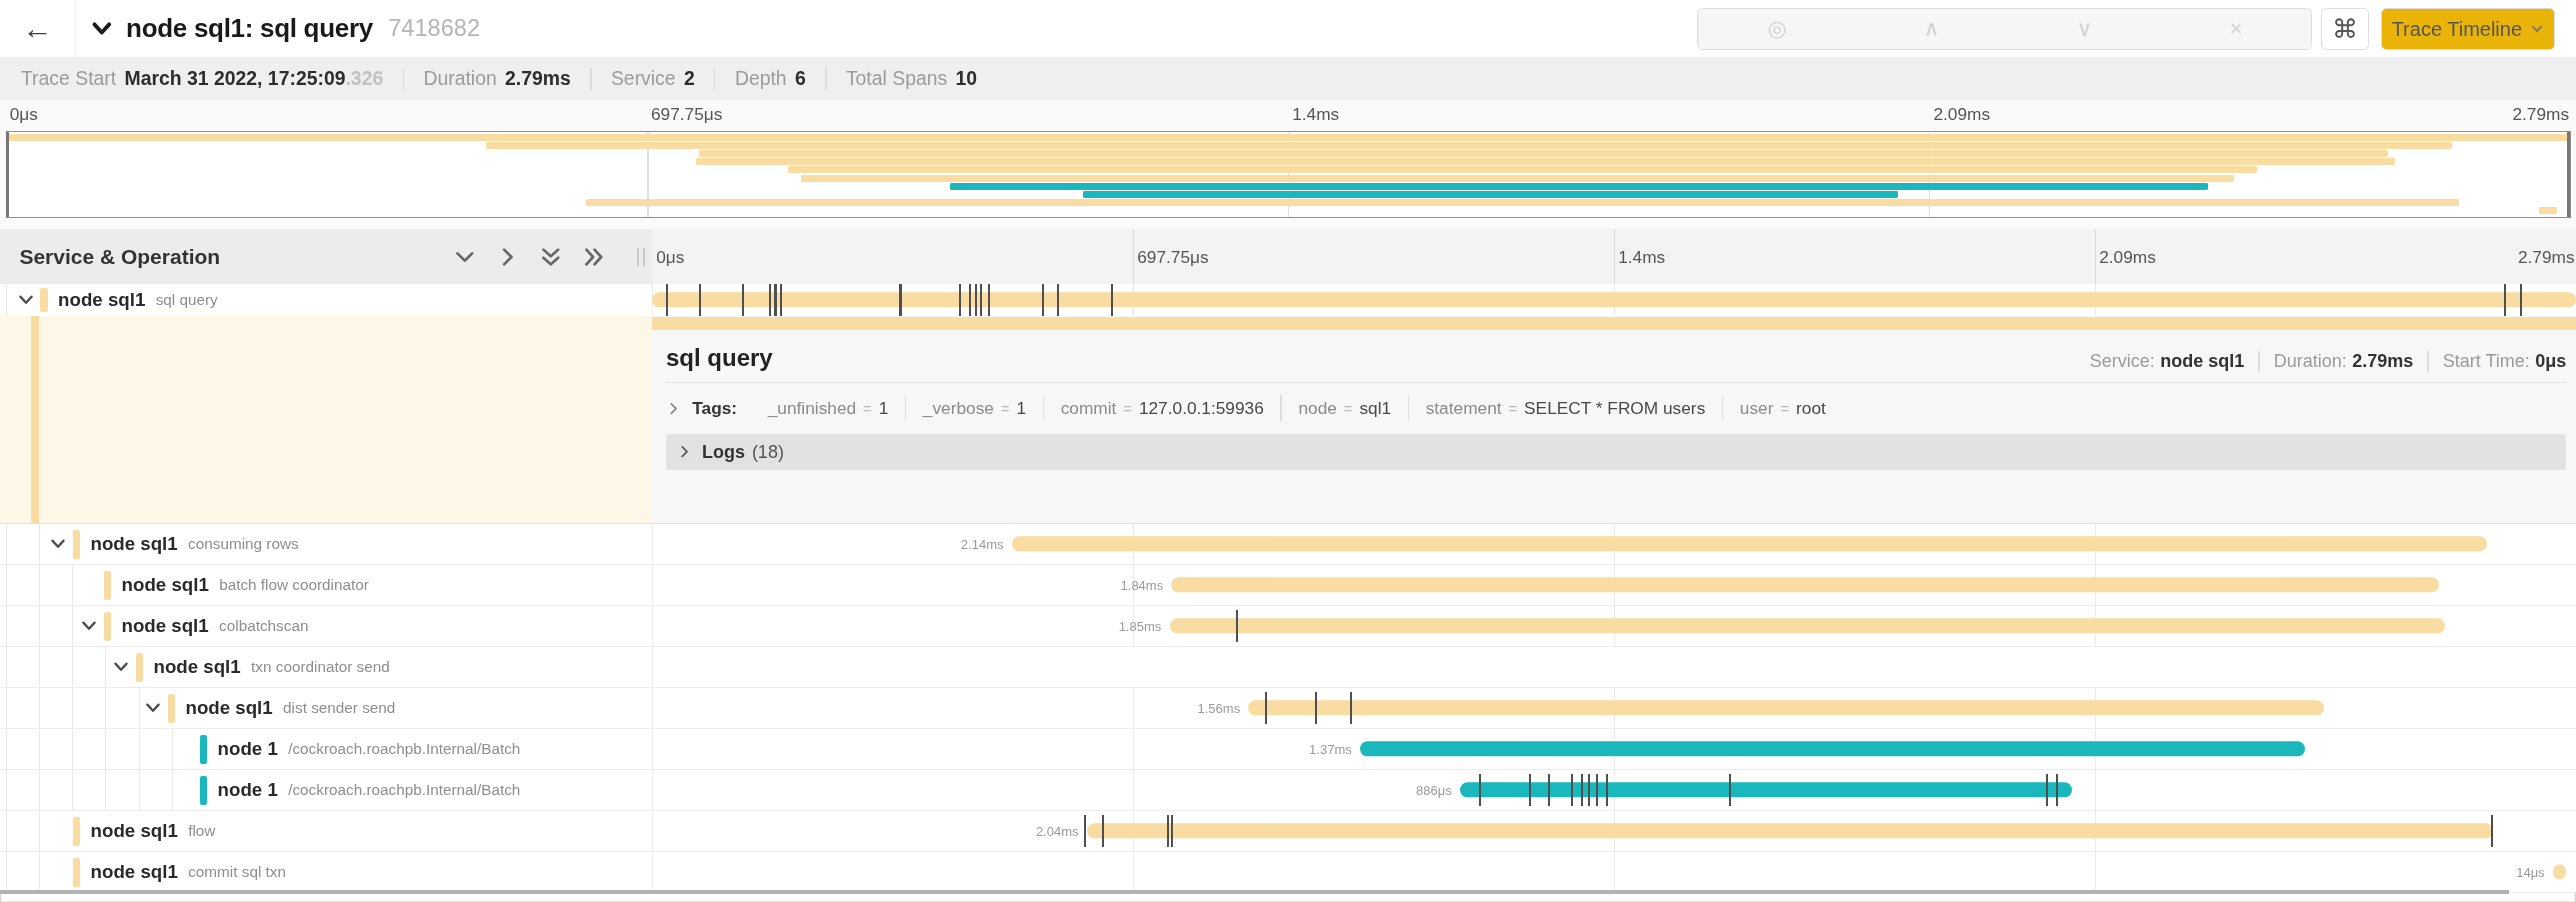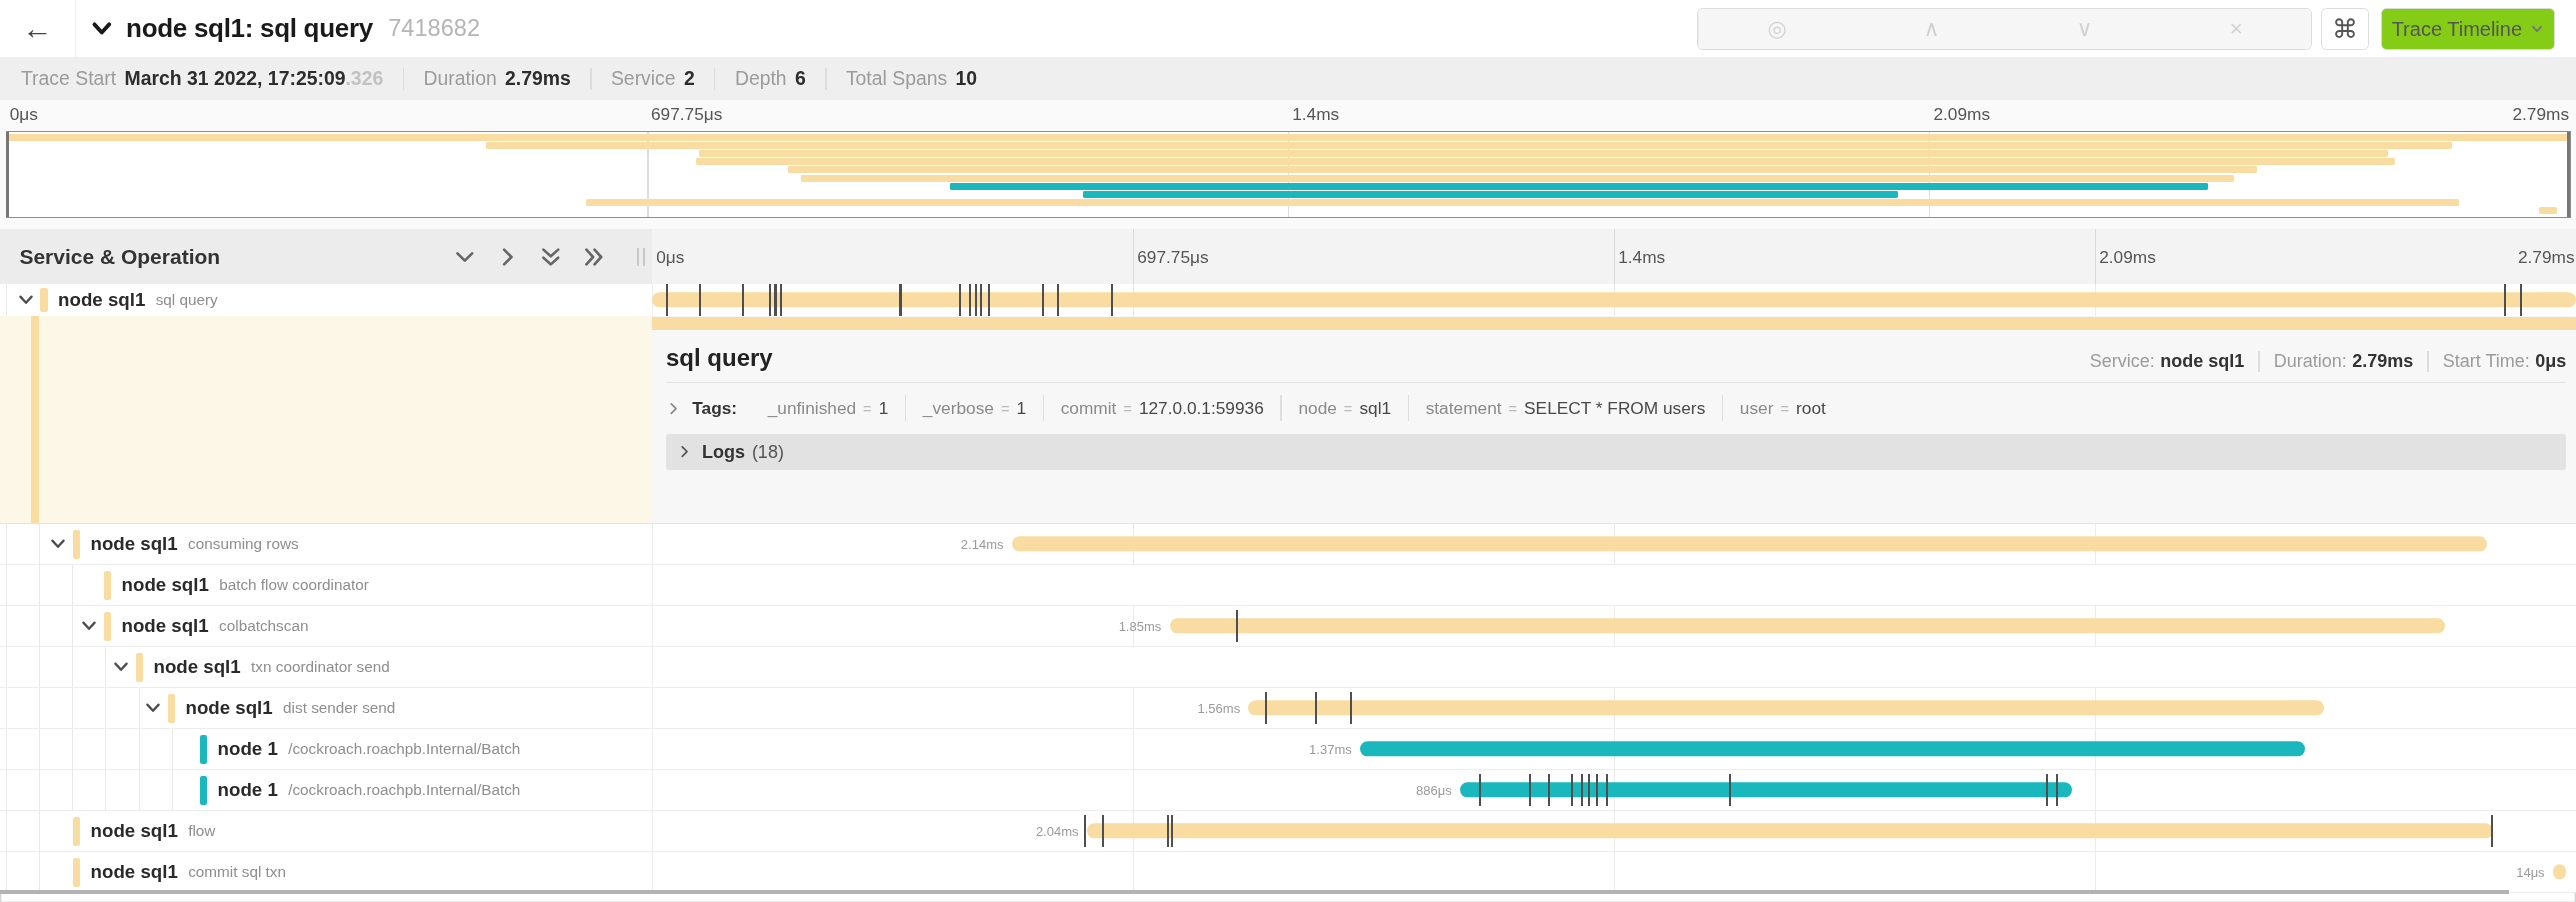--- a/index.html
+++ b/index.html
@@ -18,21 +18,21 @@
               border-radius:5.5px;display:flex;overflow:hidden;background:#fff;}
   .find-input{flex:0 0 430px;border:none;outline:none;padding:0 0 0 15.3px;font-size:19.4px;color:#444;
               font-family:"Liberation Sans",sans-serif;background:#fff;}
   .find-input::placeholder{color:#c3c3c3;}
   .find-suffix{flex:1;background:#f6f6f6;border-left:1.4px solid #ececec;display:flex;align-items:center;
                justify-content:space-around;color:#d2d2d2;font-size:22px;}
   .find-suffix span{cursor:pointer;line-height:1;}
   .sq-btn{position:absolute;left:2321px;top:8.3px;width:46px;height:40px;border:1.4px solid #dcdcdc;border-radius:5.5px;
           background:#fff;display:flex;align-items:center;justify-content:center;font-size:26px;color:#555;cursor:pointer;}
   .tt-btn{position:absolute;left:2381px;top:8.3px;width:172px;height:40px;border:1.4px solid #dcdcdc;border-radius:5.5px;
-          background:#84cc16;display:flex;align-items:center;justify-content:center;gap:8.3px;font-size:20px;color:#555;cursor:pointer;}
+          background:#eab308;display:flex;align-items:center;justify-content:center;gap:8.3px;font-size:20px;color:#555;cursor:pointer;}
   .tt-chev{width:14px;height:14px;color:#777;}
 
   
   .summary{position:absolute;top:57px;left:0;right:0;height:43px;background:#efefef;display:flex;
            align-items:center;padding-left:21px;font-size:19.4px;color:#9b9b9b;}
   .sum-item{display:flex;gap:8.3px;align-items:baseline;white-space:nowrap;}
   .sum-val{color:#2d2d2d;font-weight:bold;}
   .sum-suffix{color:#c2c2c2;font-weight:bold;}
   .sum-div{width:1.4px;height:22px;background:#dcdcdc;margin:0 19.4px;}
 
@@ -404,20 +404,27 @@
             <div class="guide" style="left: 5.5px;"></div>
             <div class="guide" style="left: 39px;"></div>
             <div class="guide" style="left: 72px;"></div>
             <div class="t-content" style="left: 80px;">
               <span class="t-chev-spacer"></span>
               <span class="t-colorbar" style="background: rgb(248, 220, 161);"></span>
               <span class="t-svc">node sql1</span>
               <span class="t-op">batch flow coordinator</span>
             </div>
           </div>
+          <div class="cell-right">
+            <div class="vline" style="left: 25%;"></div>
+            <div class="vline" style="left: 50%;"></div>
+            <div class="vline" style="left: 75%;"></div>
+            <span class="durlabel" style="right: calc(73% + 8.3px);">1.84ms</span>
+            <div class="bar" style="left: 27%; width: 65.9%; background: rgb(248, 220, 161);"></div>
+          </div>
         </div>
         <div class="t-row">
           <div class="cell-left">
             <div class="guide" style="left: 5.5px;"></div>
             <div class="guide" style="left: 39px;"></div>
             <div class="guide" style="left: 72px;"></div>
             <div class="t-content" style="left: 80px;">
               <svg viewBox="0 0 16 16" class="t-chev">
                 <polyline points="3,5 8,10.5 13,5" fill="none" stroke="currentColor" stroke-width="2" stroke-linecap="round" stroke-linejoin="round"></polyline>
               </svg>

